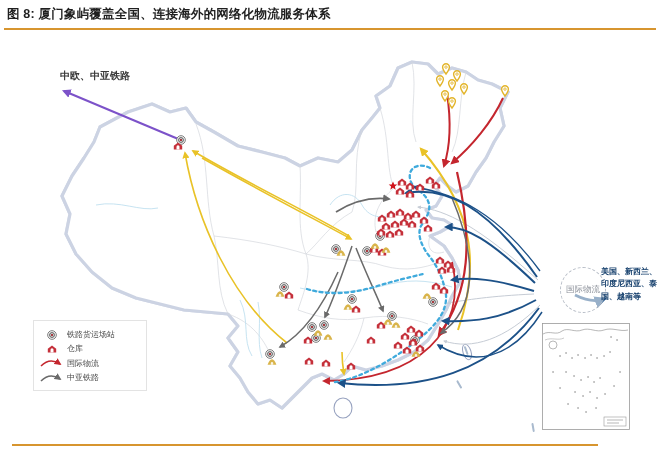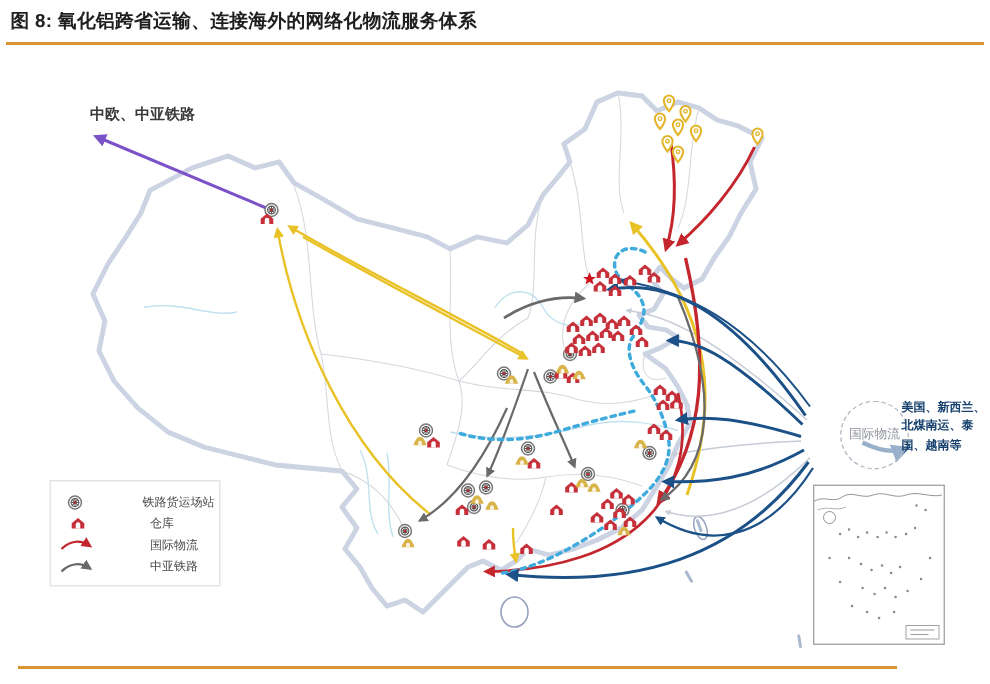--- a/index.html
+++ b/index.html
@@ -7,30 +7,30 @@
   .title{position:absolute;left:7px;top:6px;font-size:12.5px;font-weight:700;color:#1f1f1f;letter-spacing:.2px;white-space:nowrap;}
   .rule{position:absolute;height:2px;background:#D7952F;}
   .rule.top{left:4px;right:4px;top:28px;}
   .rule.bottom{left:12px;width:586px;top:444px;}
   svg.map{position:absolute;left:0;top:0;}
   .corridor-label{position:absolute;left:60px;top:69px;font-size:10px;font-weight:700;color:#3a3a3a;white-space:nowrap;}
   .intl-circle{position:absolute;left:532px;top:267px;width:46px;height:46px;border:1.2px dashed #b6bcc6;border-radius:50%;
     display:flex;align-items:center;justify-content:center;font-size:8.5px;color:#8d929b;background:rgba(255,255,255,.55);box-sizing:border-box;margin-left:28px;}
   .dest-text{position:absolute;left:601px;top:266px;width:57px;font-size:8px;line-height:1.55;color:#16406d;font-weight:700;}
   .legend{position:absolute;left:33px;top:320px;width:114px;background:#fff;border:1px solid #e3e3e3;padding:6px 3px 5px 3px;box-sizing:border-box;}
-  .legend-row{display:flex;align-items:center;height:14.5px;gap:33px;}
+  .legend-row{display:flex;align-items:center;height:14.5px;}
   .legend-icon{width:30px;display:flex;justify-content:center;align-items:center;}
   .legend-label{font-size:8px;color:#4a4a4a;white-space:nowrap;}
 </style>
 </head>
 <body>
 
 <div class="fig">
 
-  <div class="title">图 8: 氧化铝跨省运输、连接海外的网络化物流服务体系</div>
+  <div class="title">图 8: 厦门象屿覆盖全国、连接海外的网络化物流服务体系</div>
   <div class="rule top"></div>
 
   <svg class="map" width="660" height="456" viewBox="0 0 660 456">
     <defs>
       <marker id="mPurple" viewBox="0 0 10 10" refX="7.5" refY="5" markerWidth="4.4" markerHeight="4.4" orient="auto-start-reverse">
           <path d="M0,0L10,5L0,10z" fill="#7C52C9"></path>
         </marker>
       <marker id="mYellow" viewBox="0 0 10 10" refX="7.5" refY="5" markerWidth="4.4" markerHeight="4.4" orient="auto-start-reverse">
           <path d="M0,0L10,5L0,10z" fill="#E9C227"></path>
         </marker>
@@ -235,21 +235,21 @@
       <path d="M560,356h.1 M566,353h.1 M572,358h.1 M578,355h.1 M585,358h.1 M591,355h.1 M597,358h.1 M604,356h.1 M610,352h.1 M617,340h.1 M611,337h.1
                M566,372h.1 M574,376h.1 M581,380h.1 M588,377h.1 M594,382h.1 M600,378h.1 M575,392h.1 M583,396h.1 M590,392h.1 M597,398h.1 M605,394h.1
                M560,388h.1 M568,404h.1 M578,408h.1 M586,412h.1 M596,408h.1 M553,372h.1 M620,372h.1 M614,386h.1" stroke="#8a8a8a" stroke-width="1.6" stroke-linecap="round" fill="none"></path>
       <rect x="604" y="417" width="22" height="9" fill="#fff" stroke="#999" stroke-width="0.6"></rect>
       <path d="M607,420h16 M607,423h12" stroke="#9a9a9a" stroke-width="0.7"></path>
     </g>
   </svg>
 
   <div class="corridor-label">中欧、中亚铁路</div>
   <div class="intl-circle">国际物流</div>
-  <div class="dest-text">美国、新西兰、北煤南运、泰国、越南等</div>
+  <div class="dest-text">美国、新西兰、印度尼西亚、泰国、越南等</div>
 
   <div class="legend">
     <div class="legend-row">
       <span class="legend-icon">
           <svg width="22" height="13">
             <use href="#ico-station" x="11" y="7"></use>
           </svg>
         </span>
       <span class="legend-label">铁路货运场站</span>
     </div>

